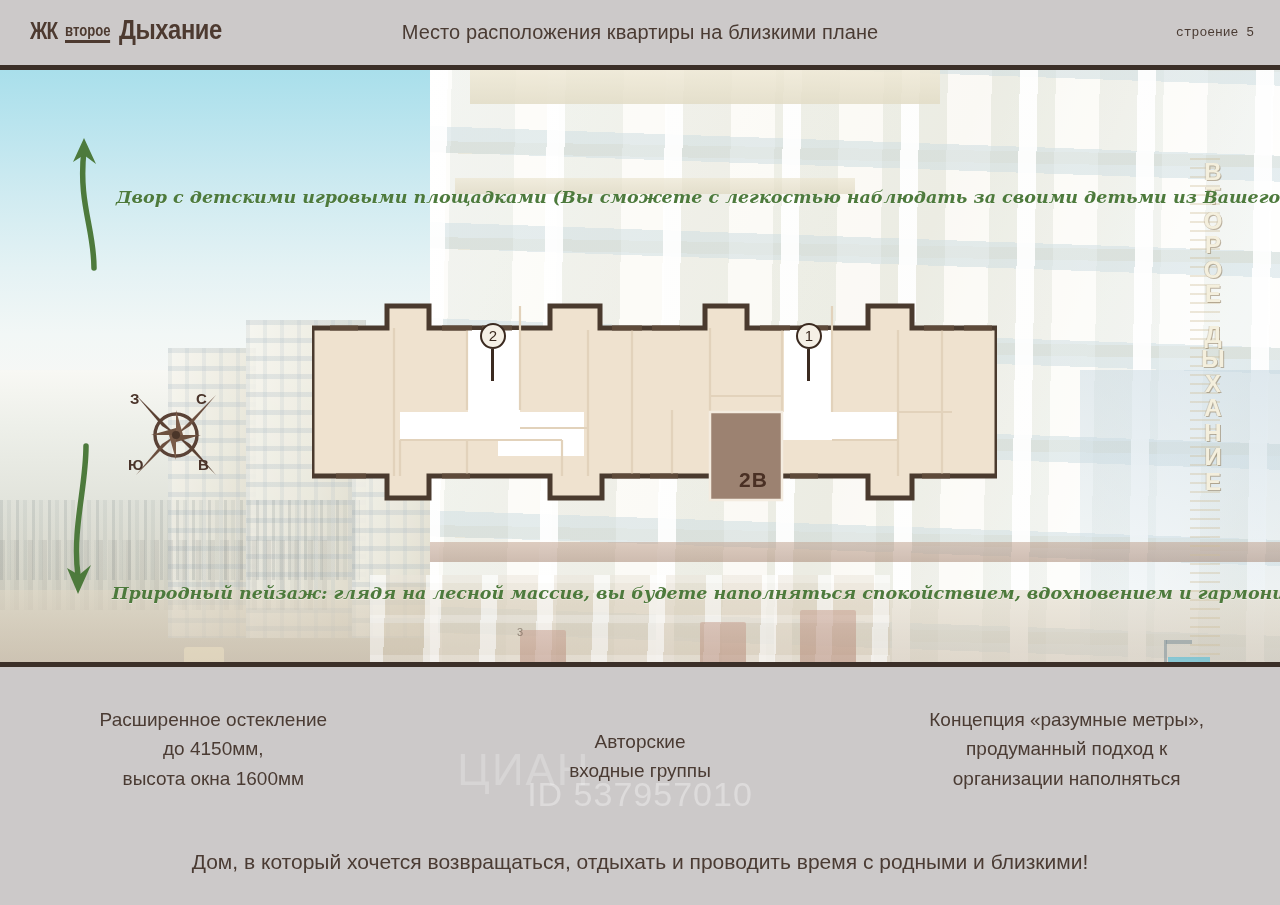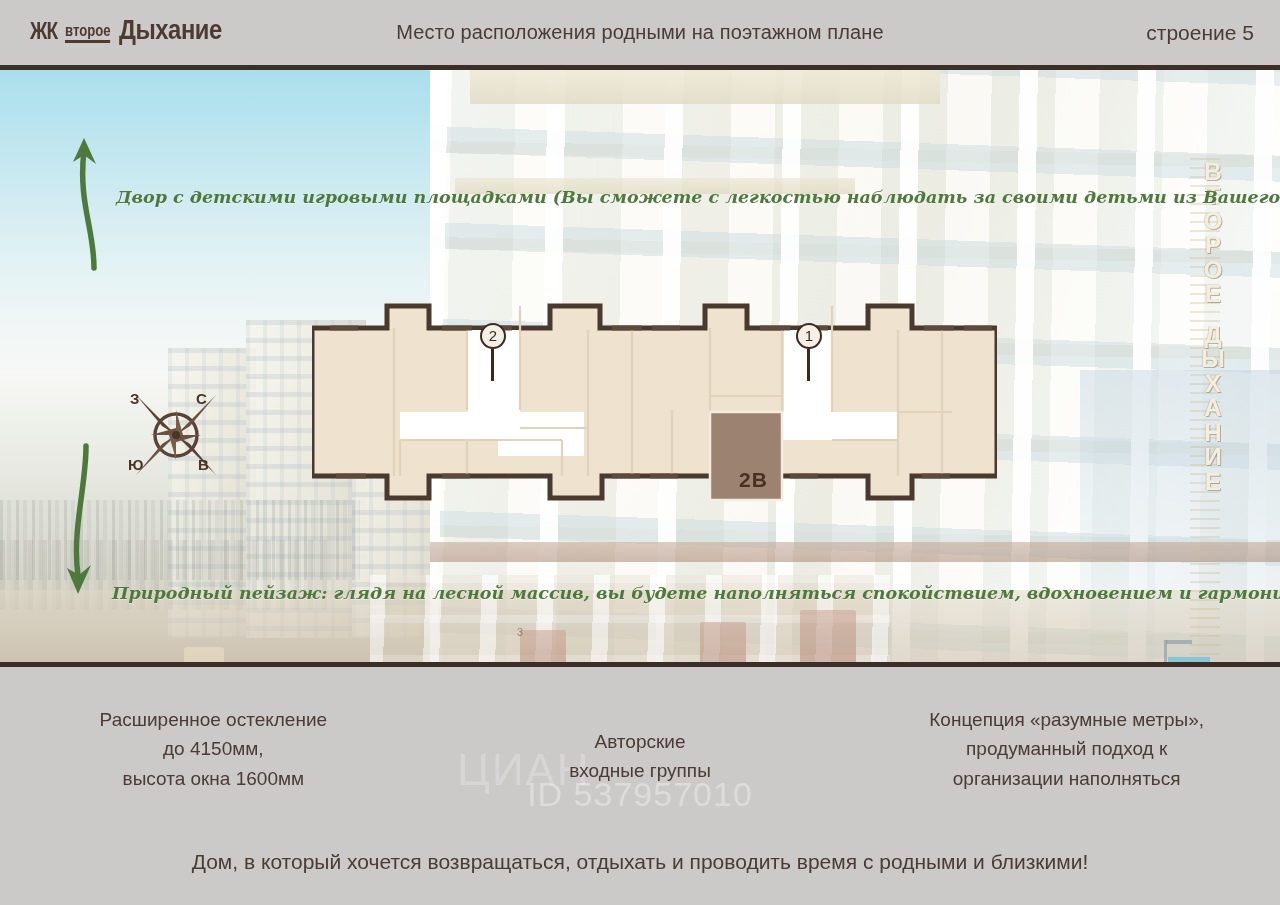--- a/index.html
+++ b/index.html
@@ -73,22 +73,23 @@
     text-align: center;
     line-height: 65px;
     font-size: 20px;
     color: #4a3b33;
     letter-spacing: 0.1px;
   }
   .header-right {
     position: absolute;
     right: 26px; top: 0;
     line-height: 65px;
-    font-size: 21px;
+    font-size: 13px;
     color: #4a3b33;
+    font-family: Liberation Mono, monospace;
   }
 
   
   .hero {
     position: absolute;
     left: 0; top: 70px;
     width: 1280px; height: 592px;
     overflow: hidden;
     background: #eef5f7;
   }
@@ -430,21 +431,21 @@
 <body>
 
 <div class="page">
 
   <div class="header">
     <div class="logo">
       <span class="logo-zhk">ЖК</span>
       <span class="logo-vtoroe">второе</span>
       <span class="logo-dyhanie">Дыхание</span>
     </div>
-    <div class="header-title">Место расположения родными на поэтажном плане</div>
+    <div class="header-title">Место расположения квартиры на близкими плане</div>
     <div class="header-right">строение 5</div>
   </div>
 
   <div class="hero">
 
     <div class="sky"></div>
     <div class="ground"></div>
 
     <div class="tower" style="left:168px; top:278px; width:88px; height:290px;"></div>
     <div class="tower" style="left:246px; top:250px; width:120px; height:318px;"></div>

